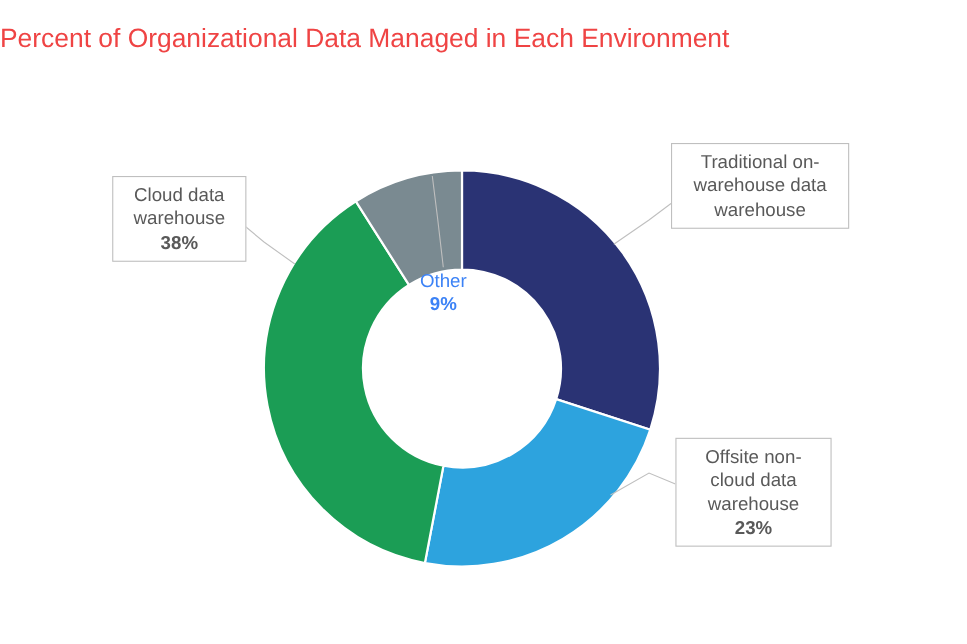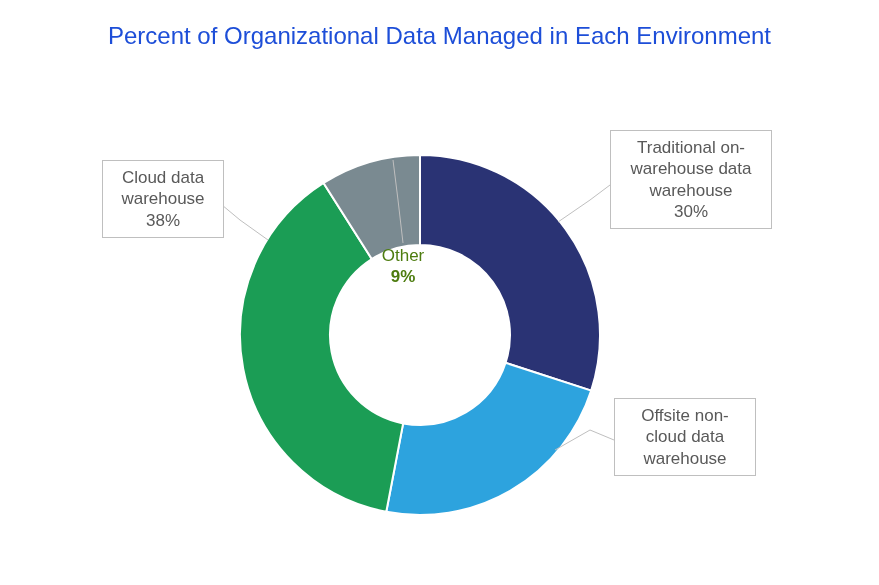--- a/index.html
+++ b/index.html
@@ -7,45 +7,45 @@
     padding: 0;
     width: 879px;
     height: 585px;
     font-family: "Segoe UI", Arial, sans-serif;
     background: #fff;
     position: relative;
     overflow: hidden;
   }
   .title {
     font-size: 24px;
-    color: #1d4ed8;
-    text-align: center;
+    color: #ef4444;
+    text-align: left;
     padding-top: 22px;
   }
   .chart-wrap {
     position: absolute;
     left: 0; top: 0; width: 879px; height: 585px;
   }
   .label-box {
     position: absolute;
     border: 1px solid #bfbfbf;
     background: #fff;
     color: #595959;
     font-size: 17px;
     text-align: center;
     padding: 6px 10px;
     line-height: 1.25;
   }
   .label-box .pct {
-    font-weight: normal;
+    font-weight: bold;
     display: block;
   }
   .label-inner {
     position: absolute;
-    color: #4d7c0f;
+    color: #3b82f6;
     font-size: 17px;
     text-align: center;
     line-height: 1.25;
   }
   .label-inner .pct {
     font-weight: bold;
     display: block;
   }
   svg { position: absolute; left:0; top:0; }
 </style>
@@ -67,27 +67,27 @@
         <polyline points="555,450 590,430 614,440"></polyline>
         <polyline points="268,240 240,220 222,205"></polyline>
         <polyline points="393,160 398,200 403,243"></polyline>
       </g>
   </svg>
 
   <div class="label-box" style="left:610px; top:130px; width:140px;">
     <span>Traditional on-</span><br>
     <span>warehouse data</span><br>
     <span>warehouse</span>
-    <span class="pct">30%</span>
   </div>
 
   <div class="label-box" style="left:614px; top:398px; width:120px;text-align:center;">
     <span>Offsite non-</span><br>
     <span>cloud data</span><br>
     <span>warehouse</span>
+    <span class="pct">23%</span>
   </div>
 
   <div class="label-box" style="left:102px; top:160px; width:100px;">
     <span>Cloud data</span><br>
     <span>warehouse</span>
     <span class="pct">38%</span>
   </div>
 
   <div class="label-inner" style="left:363px; top:245px; width:80px;">
     <span>Other</span>

